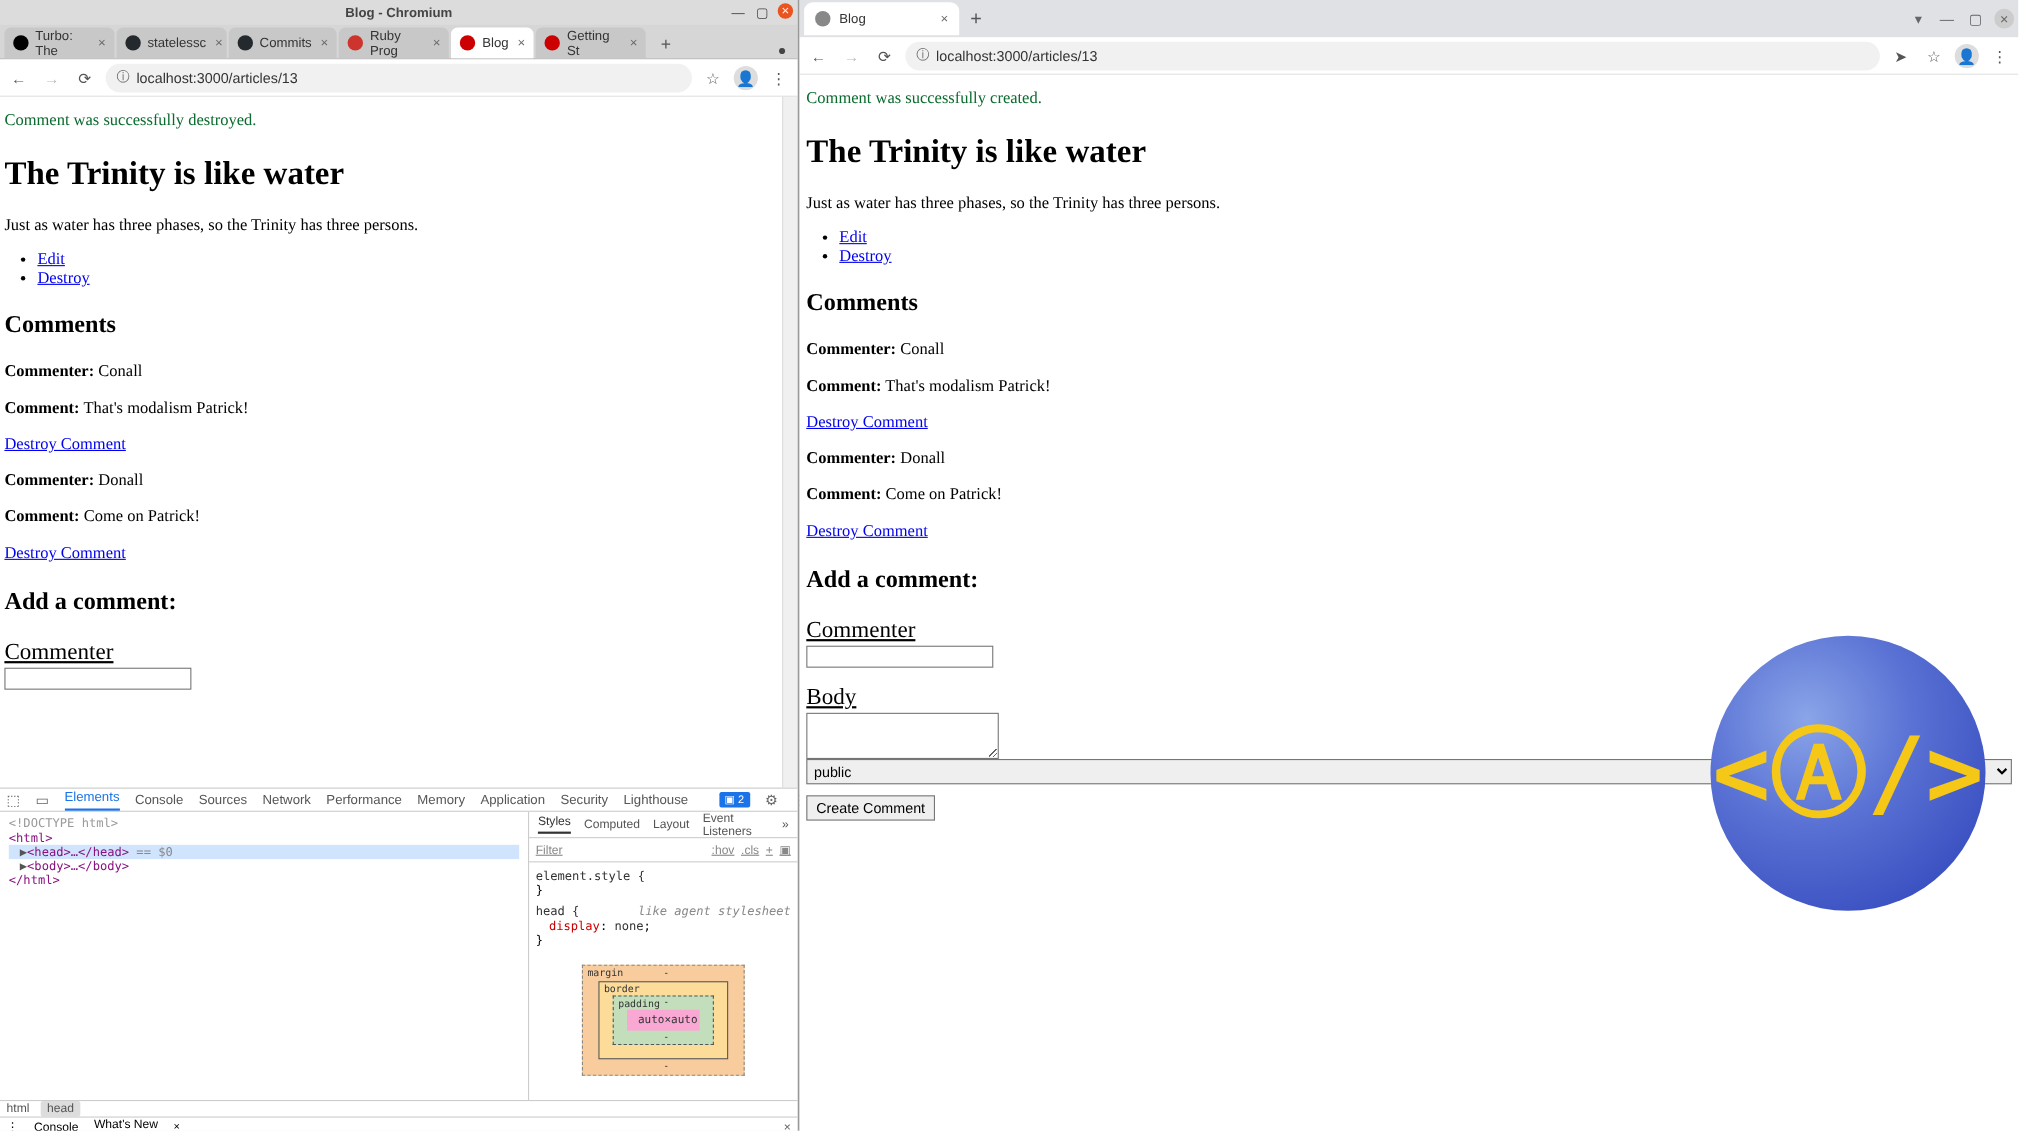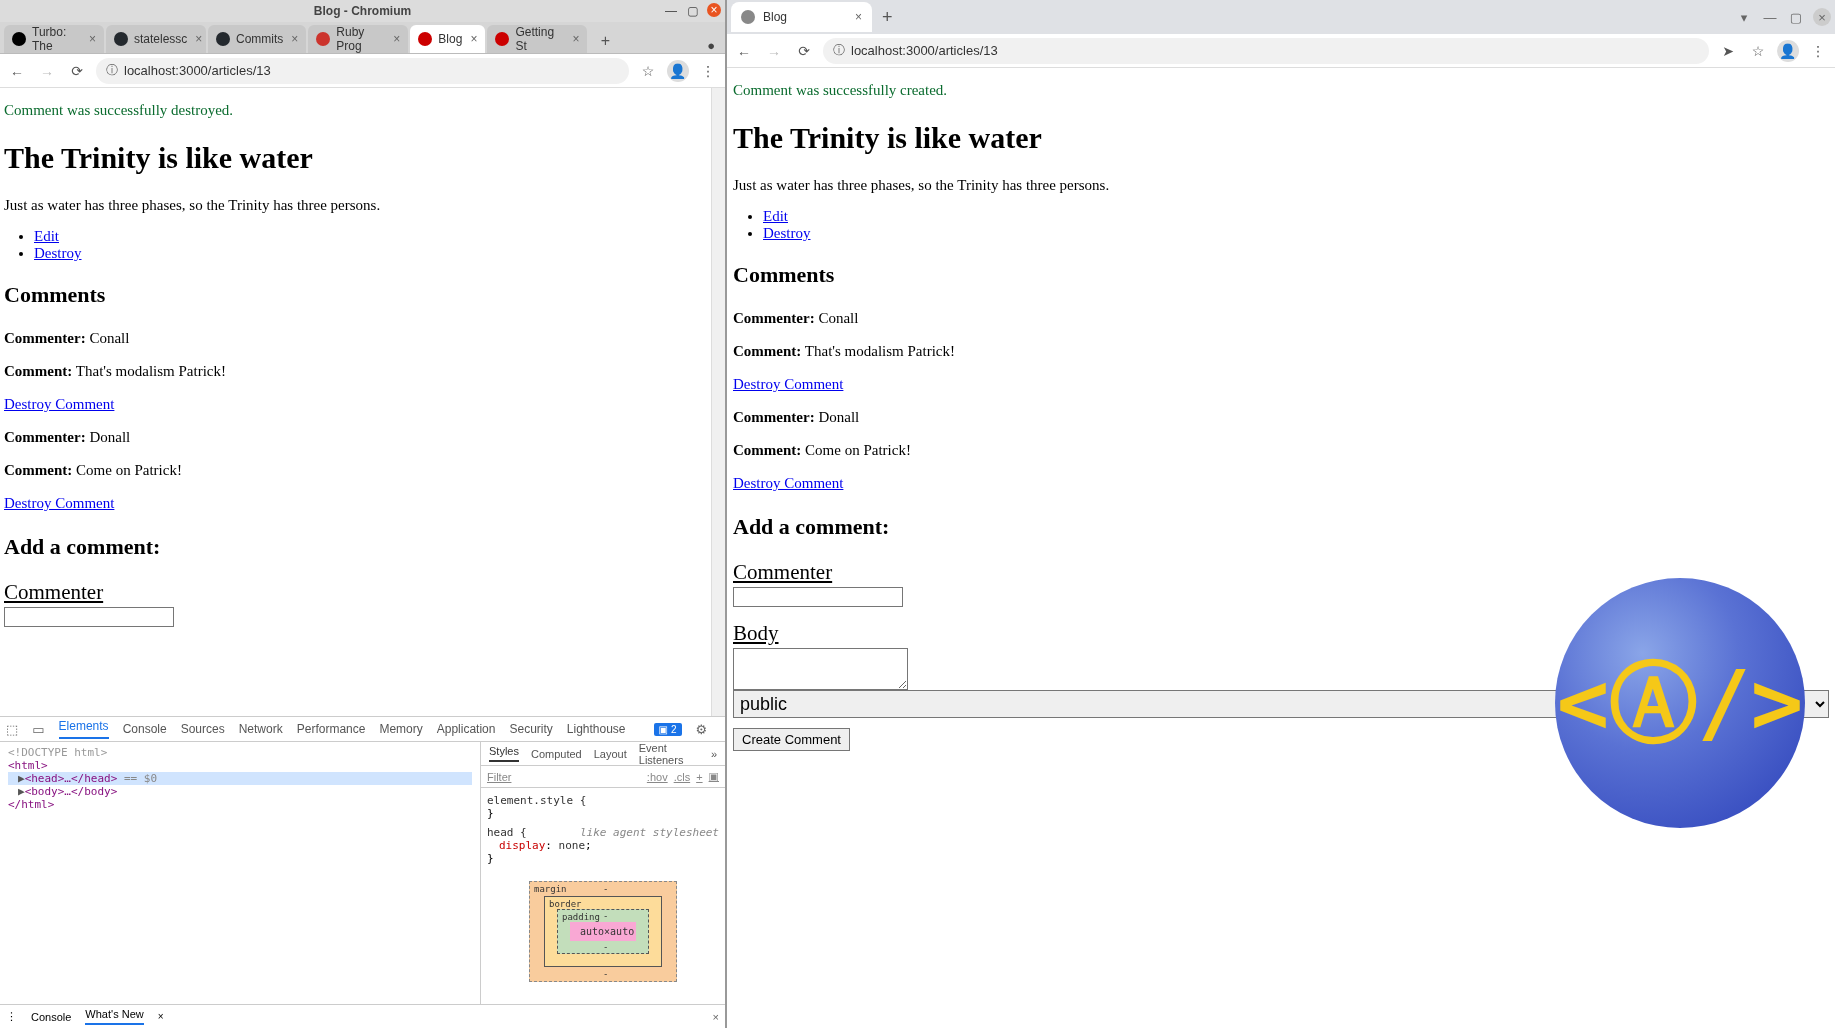--- a/index.html
+++ b/index.html
@@ -35,21 +35,21 @@
 .page .flash { color: #0a6b2e; font-size: 15px; margin: 8px 0; font-family: "Times New Roman", serif; }
 .page h1 { font-size: 30px; font-weight: bold; margin: 14px 0; font-family: "Times New Roman", serif; }
 .page p { font-size: 15px; margin: 8px 0; font-family: "Times New Roman", serif; }
 .page ul { margin: 6px 0; padding-left: 30px; font-family: "Times New Roman", serif; }
 .page a { color: #0000ee; text-decoration: underline; font-size: 15px; margin-top: 29px; }
 .page h2 { font-size: 22px; font-weight: bold; margin: 14px 0; font-family: "Times New Roman", serif; }
 .page .clabel { font-weight: bold; }
 .page .formlabel { font-size: 21px; margin: 6px 0 2px 0; font-family: "Times New Roman", serif; text-decoration: underline; }
 .page input[type=text] { width: 170px; height: 20px; border: 1px solid #767676; padding: 2px; }
 .page textarea { width: 175px; height: 42px; border: 1px solid #767676; }
-.page select { border: 1px solid #767676; padding: 2px; font-size: 18px; }
+.page select { border: 1px solid #767676; padding: 2px; font-size: 13px; }
 .page button { border: 1px solid #767676; background: #efefef; padding: 3px 8px; font-size: 13px; }
 
 
 .scrollbar-v { width: 14px; background: #f0f0f0; border-left: 1px solid #ddd; }
 
 
 .devtools { height: 312px; background: #fff; border-top: 1px solid #ccc; display: flex; flex-direction: column; font-size: 12px; }
 .dt-tabs { height: 26px; border-bottom: 1px solid #ccc; display: flex; align-items: center; padding: 0 6px; gap: 14px; }
 .dt-tabs .dt-tab { color: #555; font-size: 12px; }
 .dt-tabs .dt-tab.active { color: #1a73e8; border-bottom: 2px solid #1a73e8; padding-bottom: 4px; }
@@ -251,20 +251,24 @@
                     <div class="bm-content">auto×auto</div>
                     <span class="bm-dash" style="bottom:1px;left:50%">-</span>
                   </div>
                 </div>
                 <span class="bm-dash" style="bottom:2px;left:50%">-</span>
               </div>
             </div>
           </div>
         </div>
       </div>
+      <div class="dt-breadcrumb">
+        <span>html</span>
+        <span class="head">head</span>
+      </div>
       <div class="dt-console">
         <span>⋮</span>
         <span>Console</span>
         <span style="border-bottom:2px solid #1a73e8;padding-bottom:3px">What's New</span>
         <span style="font-size:10px">×</span>
         <span class="close">×</span>
       </div>
     </div>
   </div>
 

